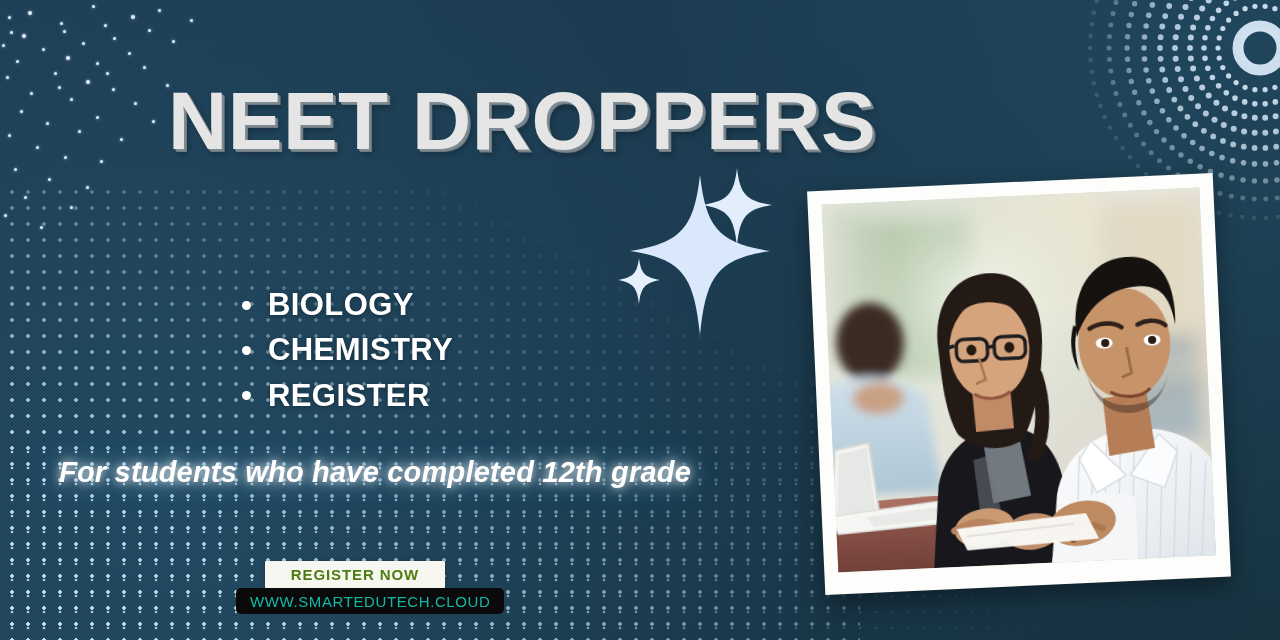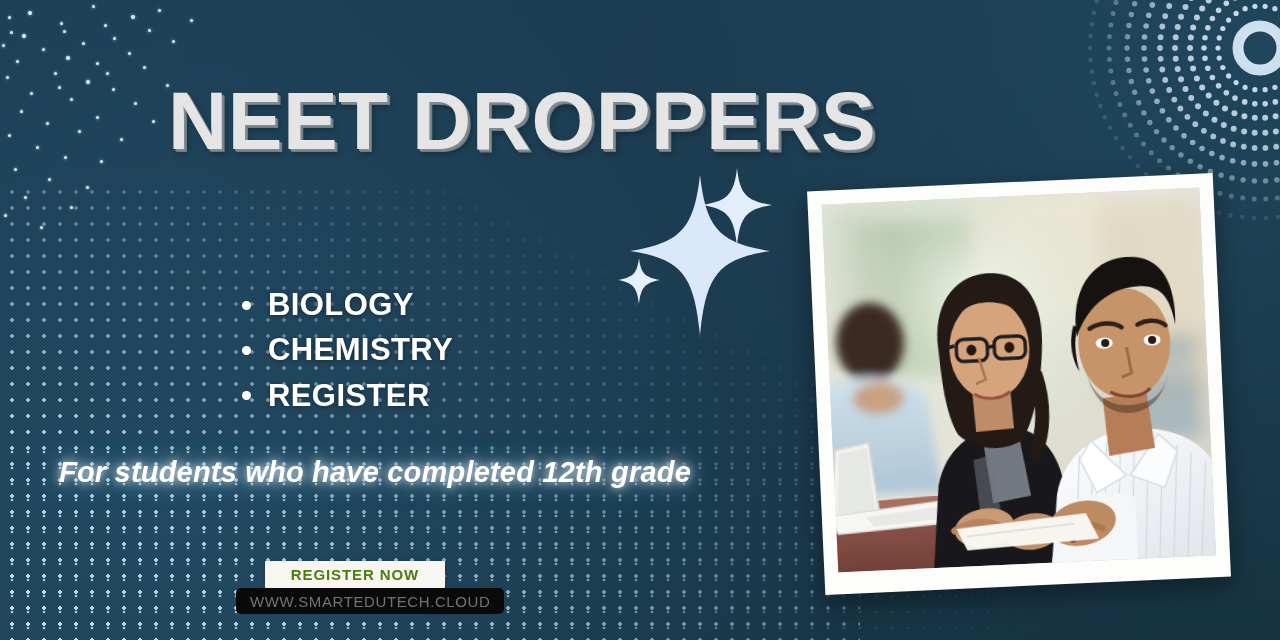--- a/index.html
+++ b/index.html
@@ -181,21 +181,21 @@
   .url-pill {
     position: absolute;
     left: 236px;
     top: 588px;
     height: 26px;
     padding: 0 14px;
     display: flex;
     align-items: center;
     background: #0a0a0a;
     border-radius: 5px;
-    color: #737373;
+    color: #14b8a6;
     font-size: 15px;
     font-weight: 400;
     letter-spacing: 0.6px;
   }
 
   
   .photo-frame {
     position: absolute;
     left: 816px;
     top: 182px;

